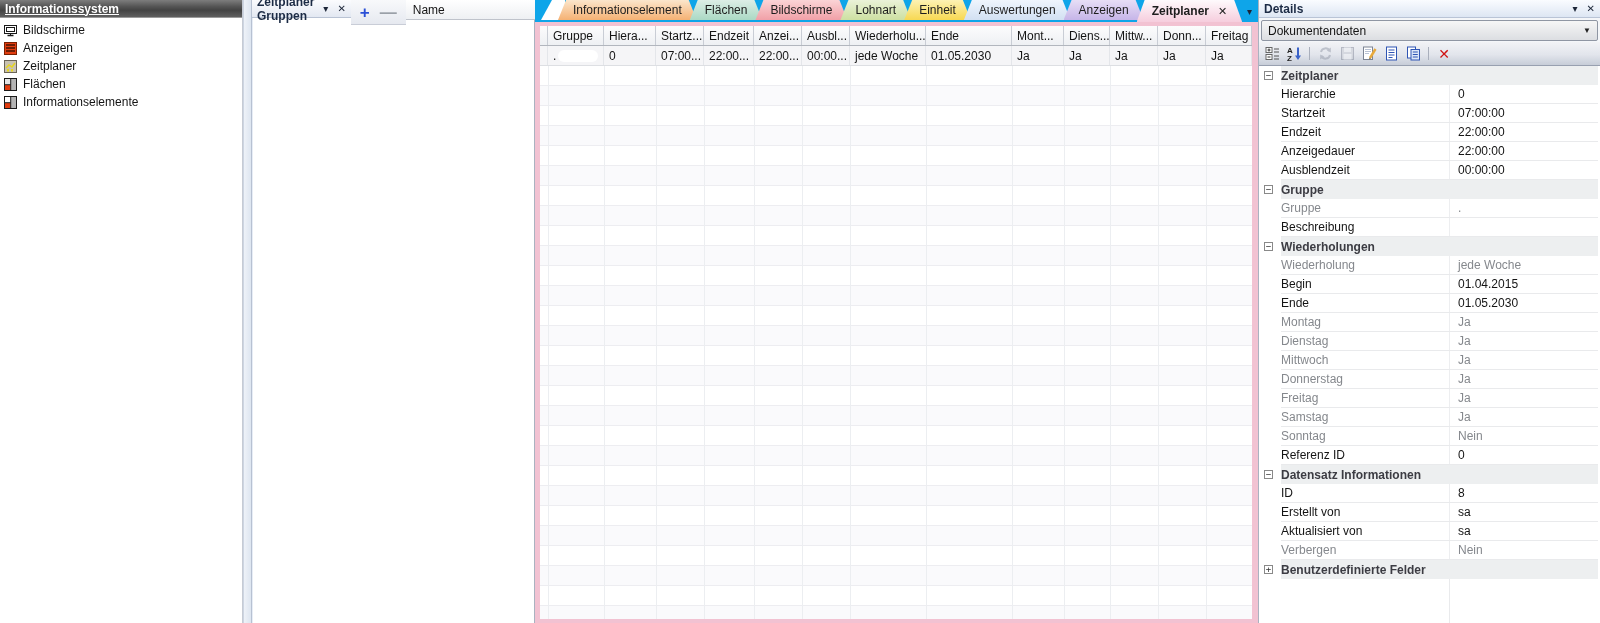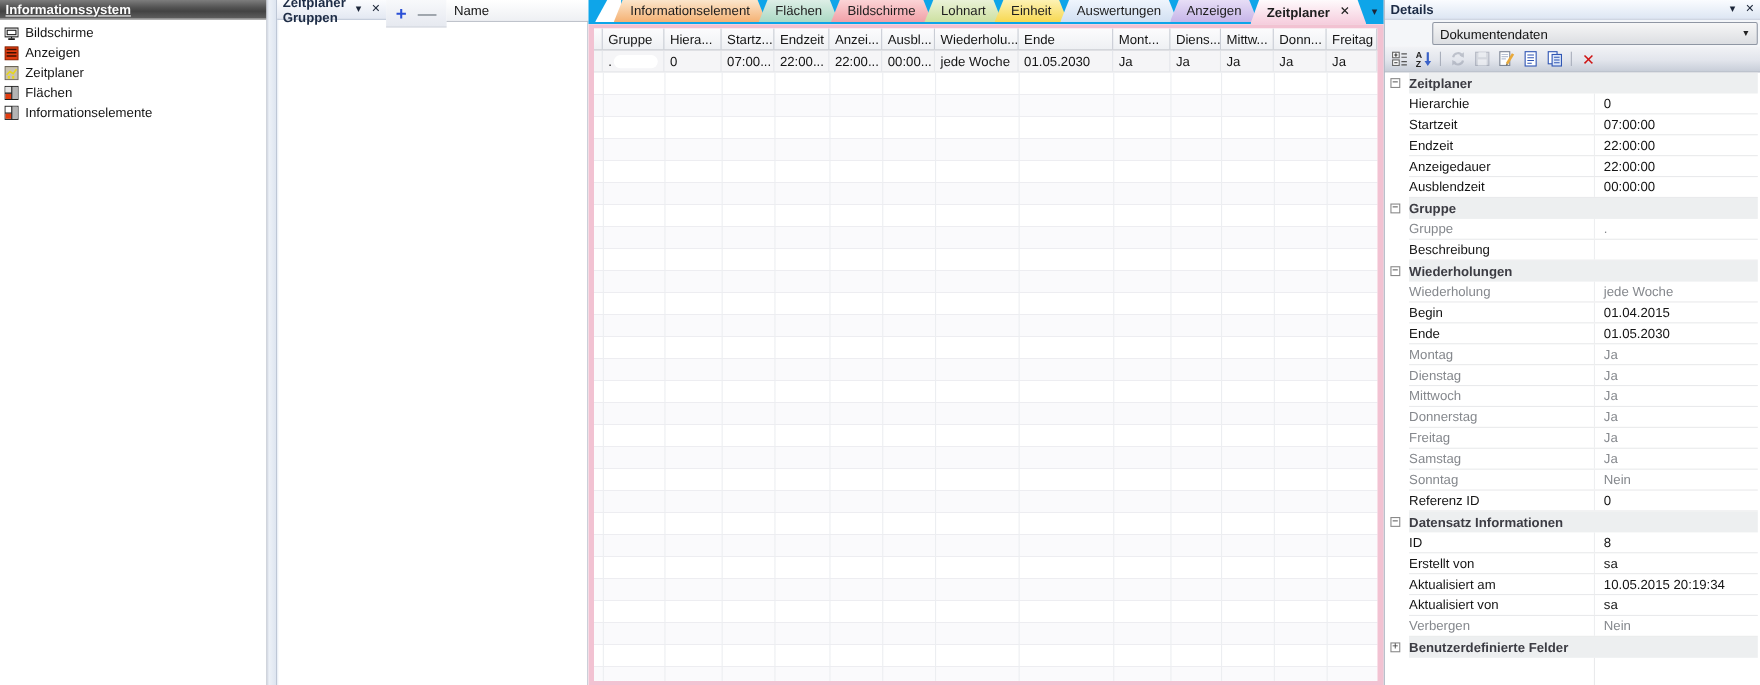--- a/index.html
+++ b/index.html
@@ -80,21 +80,21 @@
       linear-gradient(#eceef1,#eceef1),
       repeating-linear-gradient(180deg,#ffffff 0px,#ffffff 19px,#ededf1 19px,#ededf1 20px,#fafafc 20px,#fafafc 39px,#ededf1 39px,#ededf1 40px);
     background-size:1px 100%,1px 100%,1px 100%,1px 100%,1px 100%,1px 100%,1px 100%,1px 100%,1px 100%,1px 100%,1px 100%,1px 100%,1px 100%,auto;
     background-position:8px 0,64px 0,116px 0,164px 0,214px 0,262px 0,310px 0,386px 0,472px 0,524px 0,570px 0,618px 0,666px 0,0 0;
     background-repeat:no-repeat,no-repeat,no-repeat,no-repeat,no-repeat,no-repeat,no-repeat,no-repeat,no-repeat,no-repeat,no-repeat,no-repeat,no-repeat,repeat; }
 
   
   .p-details { width:342px; flex:0 0 342px; display:flex; flex-direction:column; border-left:1px solid #aab2c0; background:#fff; }
   .phdr.blue { background:linear-gradient(180deg,#fafcff 0%,#dde6f3 100%); border-bottom:1px solid #b9c4d6; color:#1c2b45; }
   .d-select-wrap { padding:2px 2px 1px 2px; background:#f4f6f9; }
-  .d-select { height:21px; border:1px solid #8f96a3; border-radius:2px; background:linear-gradient(180deg,#f6f6f6 0%,#dcdee2 100%); display:flex; align-items:center; padding:0 6px;margin-left:41px; }
+  .d-select { height:21px; border:1px solid #8f96a3; border-radius:2px; background:linear-gradient(180deg,#f6f6f6 0%,#dcdee2 100%); display:flex; align-items:center; padding:0 6px; }
   .d-select .arr { margin-left:auto; font-size:8px; color:#222; }
   .d-toolbar { height:24px; display:flex; align-items:center; gap:4px; padding:0 4px; background:linear-gradient(180deg,#f2f3f6 0%,#e2e5ec 55%,#c7cdd8 100%); border-bottom:1px solid #98a0b0; }
   .tbtn { width:18px; height:18px; display:inline-flex; align-items:center; justify-content:center; }
   .tbtn.dis { opacity:.55; }
   .tb-sep { width:1px; height:13px; background:#a9afbc; margin:0 2px; }
   .tb-x { color:#cf1414; font-weight:bold; font-size:14px; line-height:14px; }
 
   .d-grid { flex:1; display:flex; flex-direction:column; background:#fff; padding-right:2px; overflow:hidden; }
   .d-row,.d-group { height:19px; flex:0 0 19px; display:flex; align-items:stretch; }
   .d-row .gut,.d-group .gut { flex:0 0 22px; display:flex; align-items:center; background:#fff; }
@@ -525,27 +525,20 @@
       <div class="d-row">
           <div class="gut"></div>
           <div class="cnt">
             <div class="lbl">Erstellt von</div>
             <div class="val">sa</div>
           </div>
         </div>
       <div class="d-row">
           <div class="gut"></div>
           <div class="cnt">
-            <div class="lbl">Aktualisiert am</div>
-            <div class="val">10.05.2015 20:19:34</div>
-          </div>
-        </div>
-      <div class="d-row">
-          <div class="gut"></div>
-          <div class="cnt">
             <div class="lbl">Aktualisiert von</div>
             <div class="val">sa</div>
           </div>
         </div>
       <div class="d-row ro">
           <div class="gut"></div>
           <div class="cnt">
             <div class="lbl">Verbergen</div>
             <div class="val">Nein</div>
           </div>

